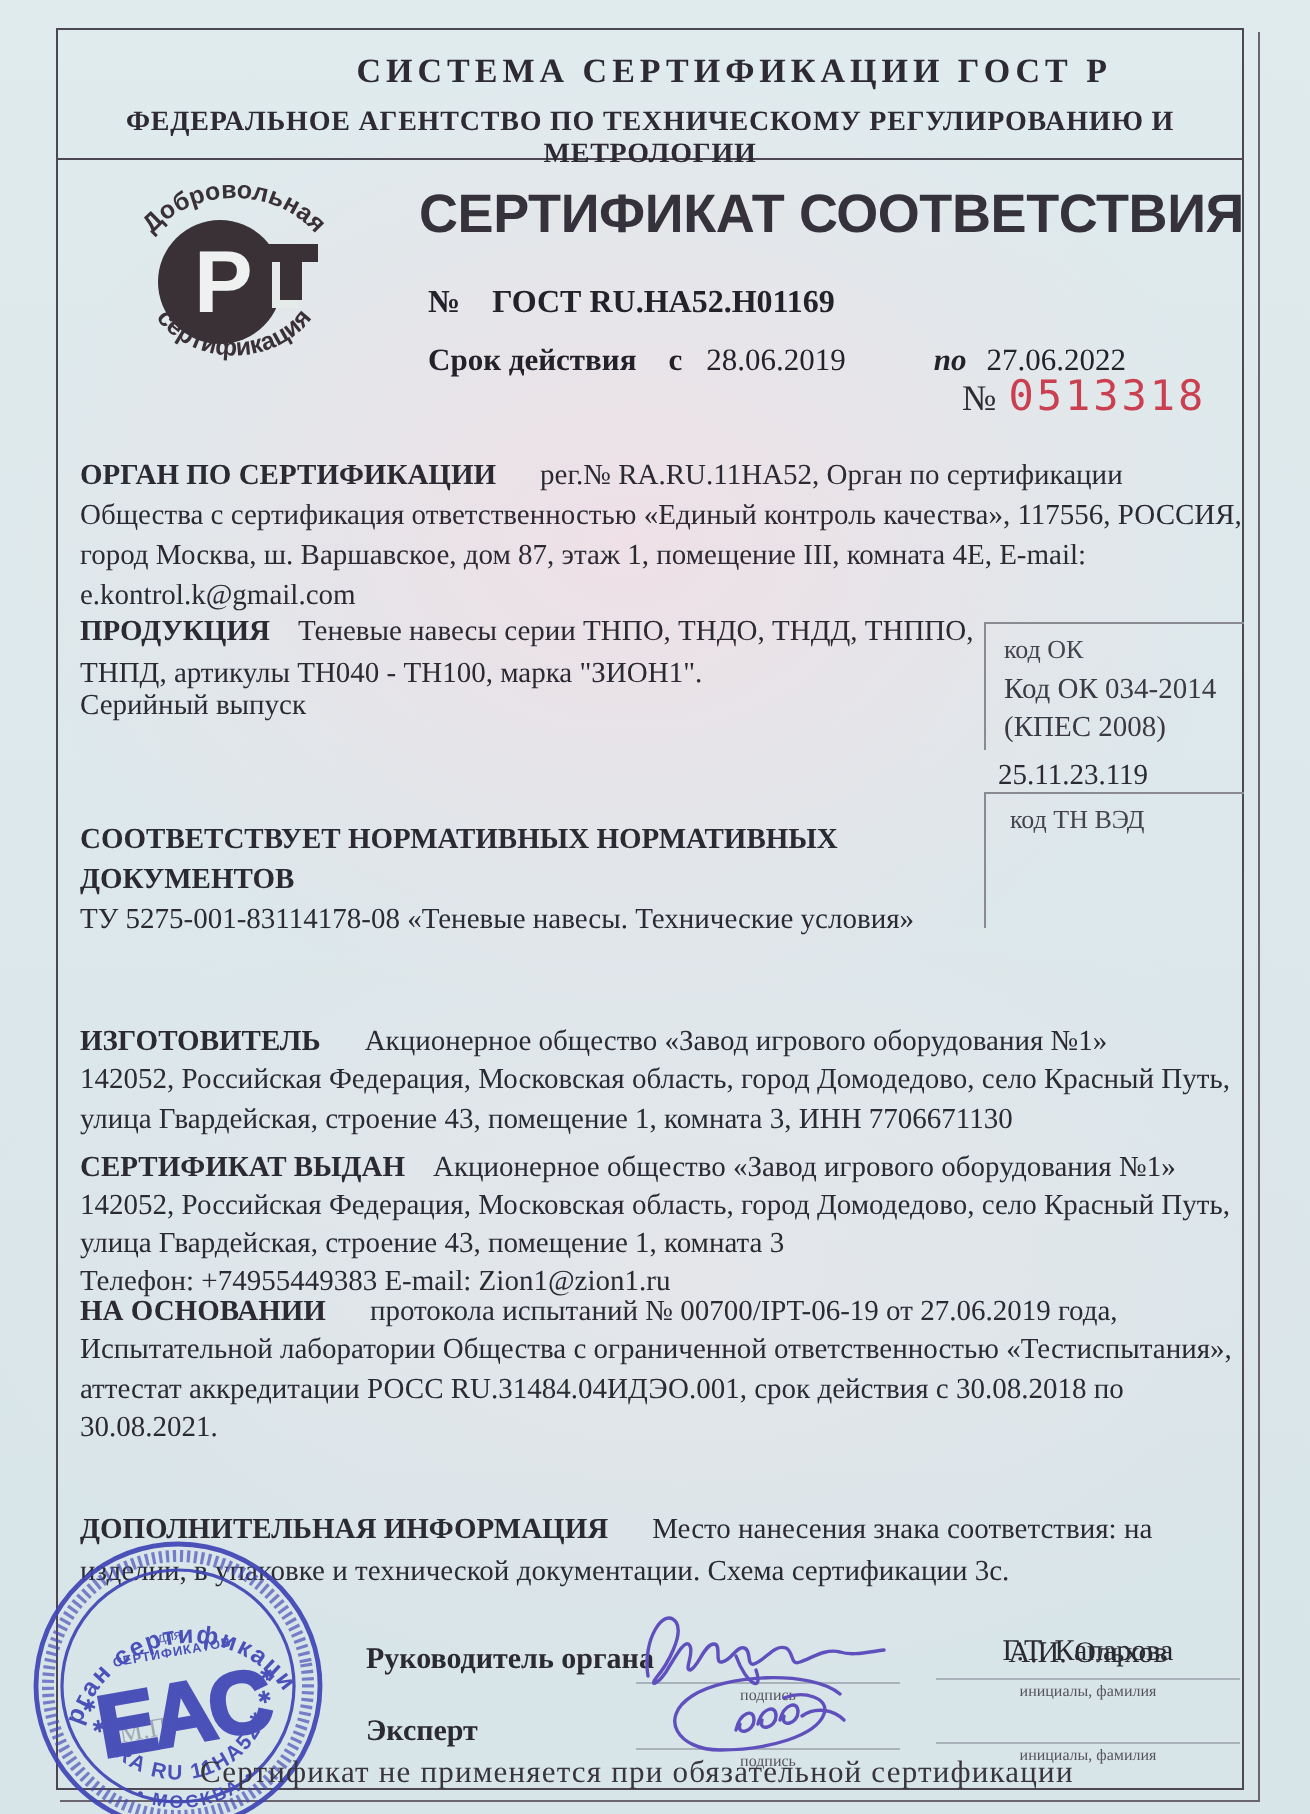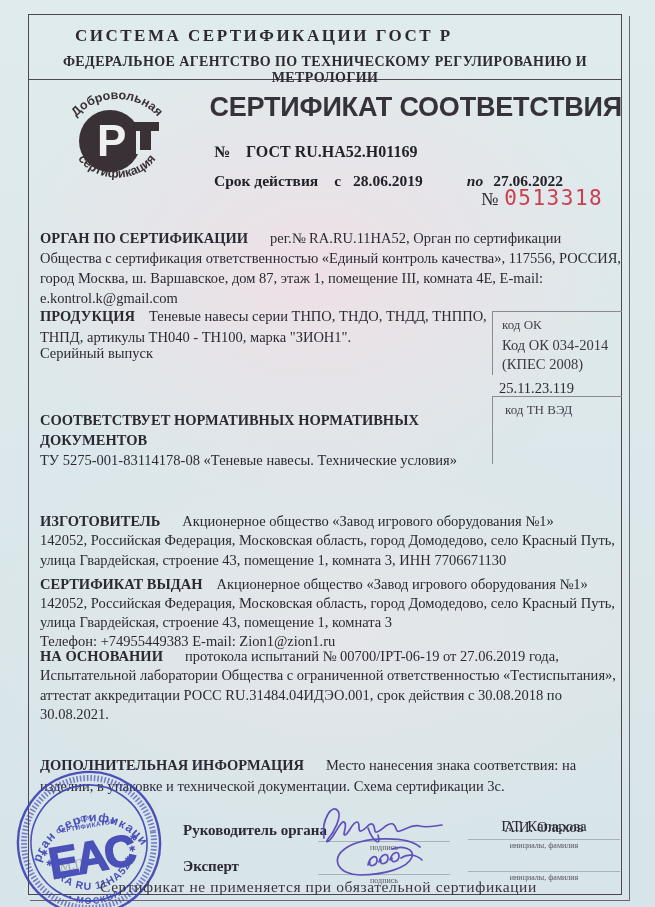--- a/index.html
+++ b/index.html
@@ -13,27 +13,27 @@
     background-image:
       radial-gradient(ellipse 430px 330px at 48% 30%, rgba(244,221,228,.75), rgba(244,221,228,0) 72%),
       radial-gradient(ellipse 520px 300px at 52% 70%, rgba(241,229,233,.45), rgba(241,229,233,0) 70%),
       linear-gradient(#e0ebed,#d7e4e8);
   }
   .abs{position:absolute;}
   .frame{left:28px;top:14px;width:592px;height:879px;border:1.6px solid #4c4752;}
   .header-sep{left:28px;top:79px;width:594px;border-top:1.6px solid #4c4752;}
   .line-right{left:629px;top:16px;height:884px;border-left:1.2px solid #6a6570;}
   .line-bottom{left:30px;top:900px;width:600px;border-top:1.2px solid #6a6570;}
-  .hdr1{left:28px;top:26px;width:528px;text-align:left;font-weight:bold;font-size:17px;letter-spacing:2.5px;color:#2d2a33;padding-left:47px;}
+  .hdr1{left:28px;top:26px;width:528px;text-align:right;font-weight:bold;font-size:17px;letter-spacing:2.5px;color:#2d2a33;}
   .hdr2{left:28px;top:54px;width:594px;text-align:center;font-weight:bold;font-size:14px;letter-spacing:.4px;color:#2d2a33;}
   .title{left:172px;top:92px;width:450px;text-align:right;font-family:"Liberation Sans", sans-serif;font-weight:bold;font-size:27px;color:#35323b;letter-spacing:-0.2px;}
   .certno{left:214px;top:143px;font-size:16px;color:#23222b;font-weight:bold;}
   .certno .num-lbl{font-weight:bold;margin-right:16px;}
   .validity{left:214px;top:172px;font-size:15.5px;color:#23222b;}
-  .validity b{font-weight:bold;}
+  .validity b{font-weight:normal;}
   .v-lbl{font-weight:bold;}
   .v-from-lbl{margin-left:16px;font-weight:bold;}
   .v-from{margin-left:12px;}
   .v-to-lbl{margin-left:44px;font-weight:bold;font-style:italic;}
   .v-to{margin-left:10px;}
   .blankno{left:481px;top:186px;font-size:18px;color:#2d2a33;}
   .blankno .red{font-family:"DejaVu Sans Mono", monospace;font-size:21px;color:#cb4050;letter-spacing:1.5px;margin-left:6px;}
   .sec{color:#2b2a33;font-size:14.5px;line-height:20px;}
   .sec .lbl{font-weight:bold;margin-right:22px;}
   .sec .lbl-sm{font-weight:bold;margin-right:14px;}

